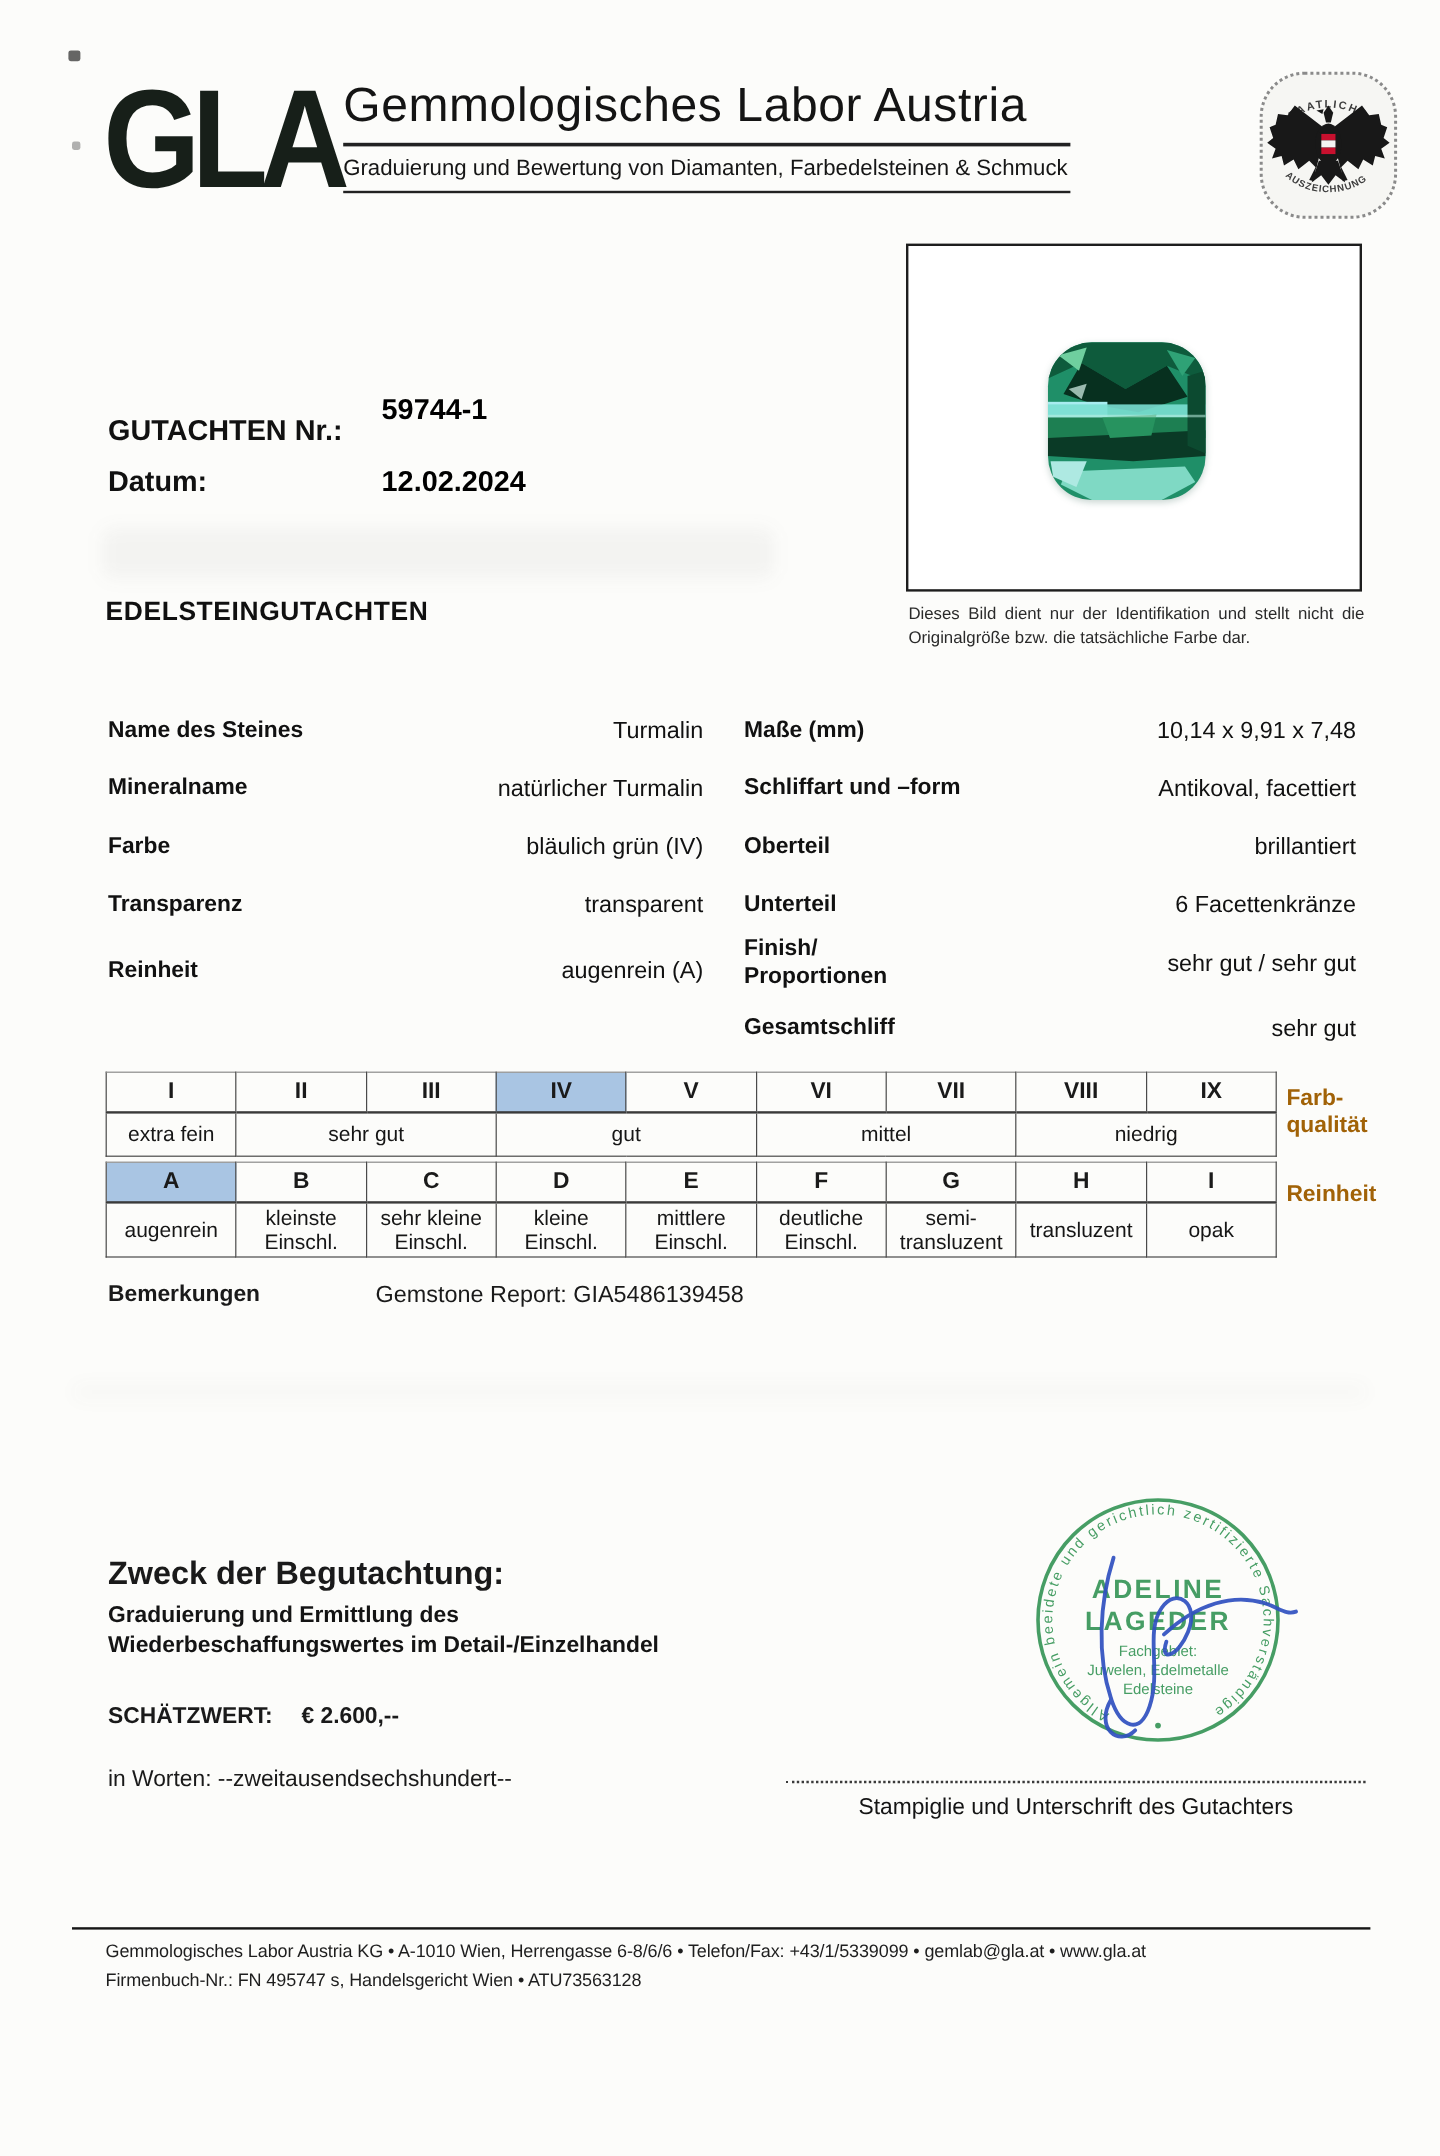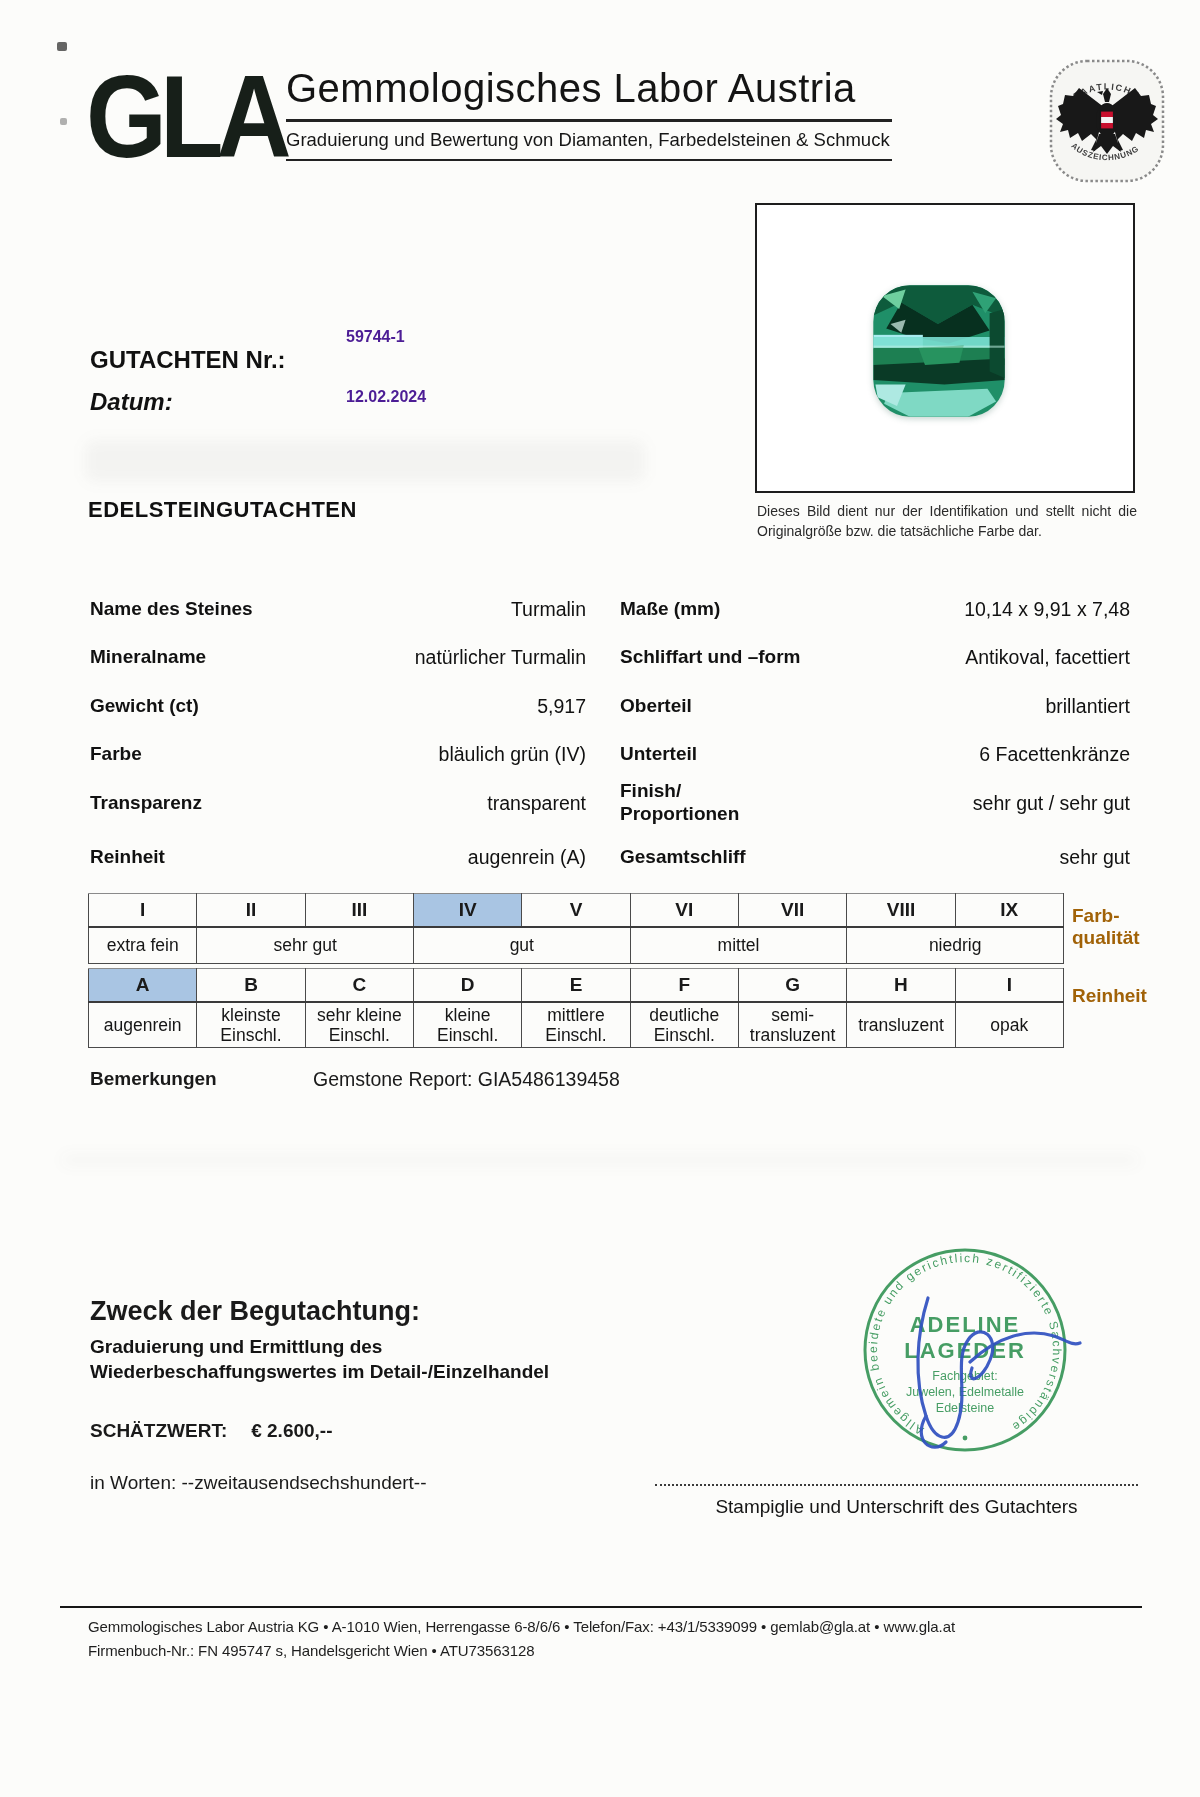--- a/index.html
+++ b/index.html
@@ -24,21 +24,21 @@
   .main-title{font-size:40px;font-weight:400;color:#141414;letter-spacing:0.5px;white-space:nowrap;}
   .rule{border:none;border-top:3px solid #222;}
   .rule.thin{border-top:2px solid #222;}
   .subtitle{font-size:18.5px;color:#161616;padding:7px 0 8px 0;white-space:nowrap;}
 
   
   .emblem{left:1047px;top:58px;width:120px;height:120px;}
 
   
   .meta-label{font-weight:bold;font-size:24px;color:#111;}
-  .meta-value{font-weight:bold;font-size:16px;color:#4c1d95;margin-left:28px;}
+  .meta-value{font-weight:bold;font-size:24px;color:#000000;}
   .section-title{left:88px;top:497px;font-size:22px;font-weight:bold;letter-spacing:0.5px;color:#101010;}
 
   
   .photo-box{left:755px;top:203px;width:380px;height:290px;border:2.5px solid #1d1d1d;background:#fff;}
   .gem{position:absolute;left:112px;top:76px;width:140px;height:140px;filter:drop-shadow(0 2px 3px rgba(0,60,40,.22));}
   .photo-caption{left:757px;top:502px;width:380px;font-size:14px;line-height:1.4;color:#2a2a2a;text-align:justify;}
 
   
   .details-col{display:flex;flex-direction:column;}
   .details-left{left:90px;top:585px;width:496px;}
@@ -133,21 +133,21 @@
         <rect x="53.5" y="53" width="13" height="6" fill="#c8102e"></rect>
         <rect x="53.5" y="59" width="13" height="6" fill="#f4f4f4"></rect>
         <rect x="53.5" y="65" width="13" height="6" fill="#c8102e"></rect>
         <rect x="53.5" y="53" width="13" height="18" fill="none" stroke="#181818" stroke-width="1.2"></rect>
       </g>
     </svg>
   </div>
 
   <div class="abs meta-label" style="left:90px;top:328px;margin-top:18px;">GUTACHTEN Nr.:</div>
   <div class="abs meta-value" style="left:318px;top:328px;">59744-1</div>
-  <div class="abs meta-label" style="left:90px;top:388px;font-style:italic;">Datum:</div>
+  <div class="abs meta-label" style="left:90px;top:388px;">Datum:</div>
   <div class="abs meta-value" style="left:318px;top:388px;">12.02.2024</div>
 
   <div class="abs section-title">EDELSTEINGUTACHTEN</div>
 
   <div class="abs photo-box">
     <svg class="gem" viewBox="0 0 130 130">
       <defs>
         <clipPath id="cushion">
             <rect x="4" y="4" width="122" height="122" rx="34"></rect>
           </clipPath>
@@ -174,24 +174,20 @@
   <div class="abs photo-caption">Dieses Bild dient nur der Identifikation und stellt nicht die Originalgröße bzw. die tatsächliche Farbe dar.</div>
 
   <div class="abs details-col details-left">
     <div class="detail-row">
       <span class="detail-label">Name des Steines</span>
       <span class="detail-value">Turmalin</span>
     </div>
     <div class="detail-row">
       <span class="detail-label">Mineralname</span>
       <span class="detail-value">natürlicher Turmalin</span>
-    </div>
-    <div class="detail-row">
-      <span class="detail-label">Gewicht (ct)</span>
-      <span class="detail-value">5,917</span>
     </div>
     <div class="detail-row">
       <span class="detail-label">Farbe</span>
       <span class="detail-value">bläulich grün (IV)</span>
     </div>
     <div class="detail-row">
       <span class="detail-label">Transparenz</span>
       <span class="detail-value">transparent</span>
     </div>
     <div class="detail-row" style="margin-top:6px;">

